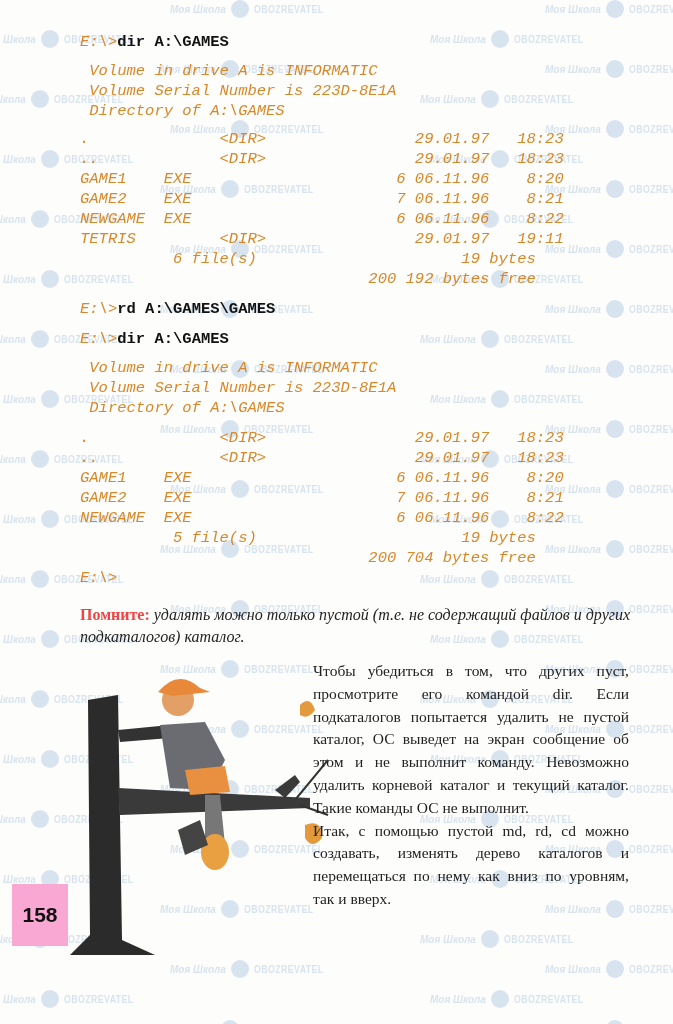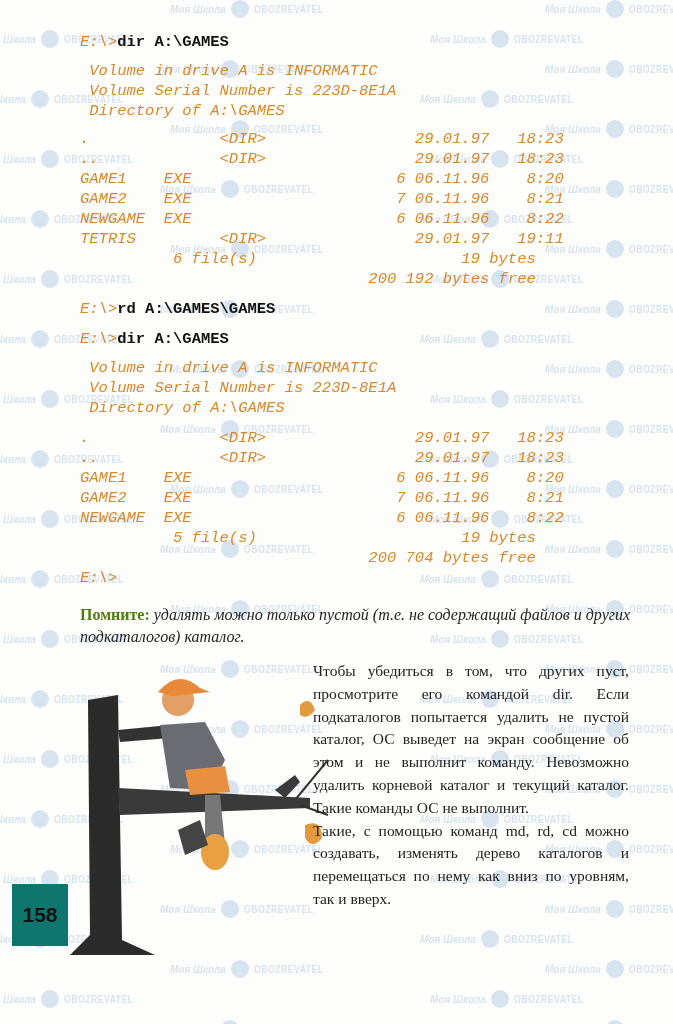--- a/index.html
+++ b/index.html
@@ -22,29 +22,29 @@
     position: absolute; font-family: "Liberation Mono", monospace; font-size: 15.5px;
     white-space: pre; line-height: 20px;
   }
   .out { color: #d8882a; font-style: italic; }
   .prompt { color: #d8882a; font-style: italic; }
   .cmd { color: #111; font-weight: bold; }
   .note {
     position: absolute; left: 80px; top: 604px; width: 555px;
     font-size: 16px; line-height: 22px; font-style: italic; color: #222;
   }
-  .note .lbl { color: #4d7c0f; font-weight: bold; font-style: normal; margin-top: 33px; }
+  .note .lbl { color: #ef4444; font-weight: bold; font-style: normal; margin-top: 33px; }
   .para {
     position: absolute; left: 313px; top: 660px; width: 316px;
     font-size: 15.5px; line-height: 22.8px; color: #222; text-align: justify;
   }
   .para b { font-weight: normal; }
   .pagenum {
     position: absolute; left: 12px; top: 884px; width: 56px; height: 62px;
-    background: #0f766e; display: flex; align-items: center; justify-content: center;
+    background: #f9a8d4; display: flex; align-items: center; justify-content: center;
     font-family: "Liberation Sans", sans-serif; font-weight: bold; font-size: 21px; color: #111;
   }
   .illus { position: absolute; left: 60px; top: 670px; width: 270px; height: 290px; }
 </style>
 </head>
 <body>
 
 <div id="wm-layer">
     <div class="wm" style="left: 170px; top: 0px;">
       <span class="ms">Моя Школа</span>
@@ -423,16 +423,16 @@
   <path d="M145 125 L160 125 L165 175 L145 178 Z" fill="#777"></path>
   <ellipse cx="155" cy="182" rx="14" ry="18" fill="#e8a040"></ellipse>
   <path d="M118 160 L140 150 L148 175 L125 185 Z" fill="#444"></path>
   <path d="M240 35 Q250 25 255 40 Q248 50 240 45 Z" fill="#e39a3c"></path>
   <path d="M245 155 Q262 148 262 168 Q252 180 245 168 Z" fill="#e39a3c"></path>
   <path d="M235 130 L268 90 M240 135 L268 145" stroke="#333" stroke-width="2" fill="none"></path>
 </svg>
 
 <div class="para">
   <span>Чтобы убедиться в том, что других пуст, просмотрите его командой </span><b>dir</b><span>. Если подкаталогов попытается удалить не пустой каталог, ОС выведет на экран сообщение об этом и не выполнит команду. Невозможно удалить корневой каталог и текущий каталог. Такие команды ОС не выполнит.</span><br>
-  <span>Такие, с помощью команд </span><b>md</b><span>, </span><b>rd</b><span>, </span><b>cd</b><span> можно создавать, изменять дерево каталогов и перемещаться по нему как вниз по уровням, так и вверх.</span>
+  <span>Итак, с помощью пустой </span><b>md</b><span>, </span><b>rd</b><span>, </span><b>cd</b><span> можно создавать, изменять дерево каталогов и перемещаться по нему как вниз по уровням, так и вверх.</span>
 </div>
 
 <div class="pagenum">158</div>
 
 </body></html>

